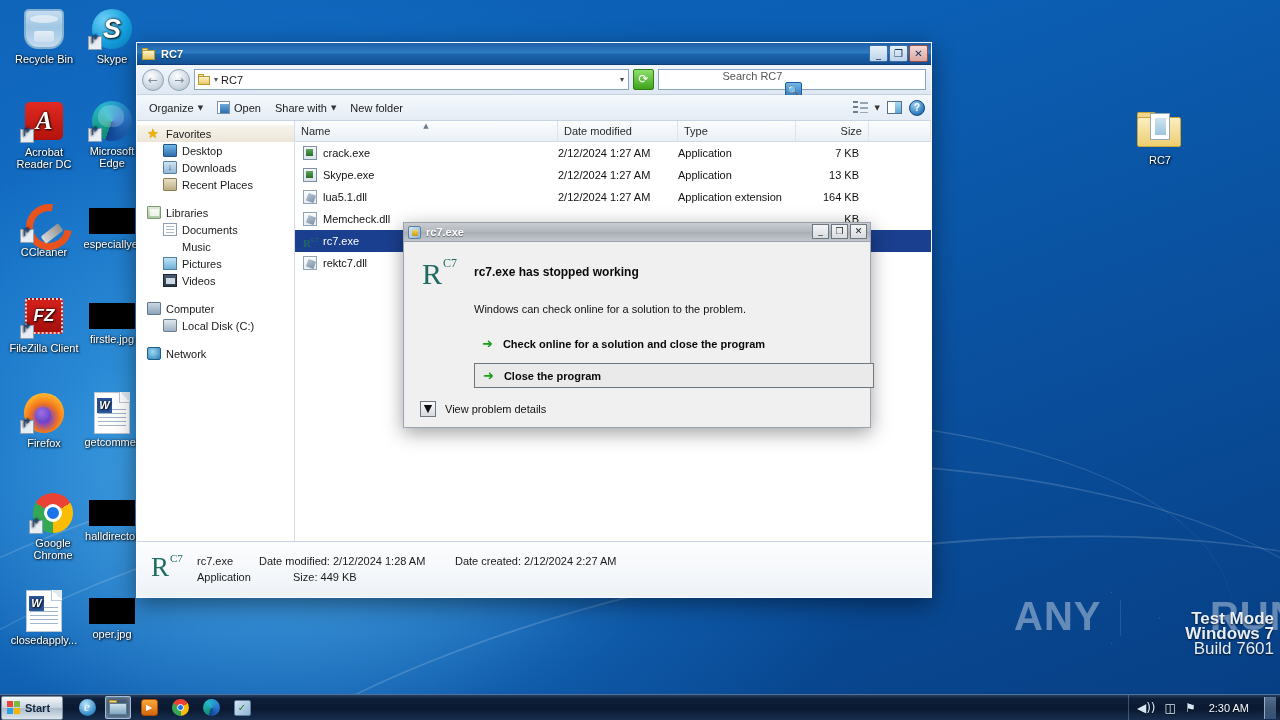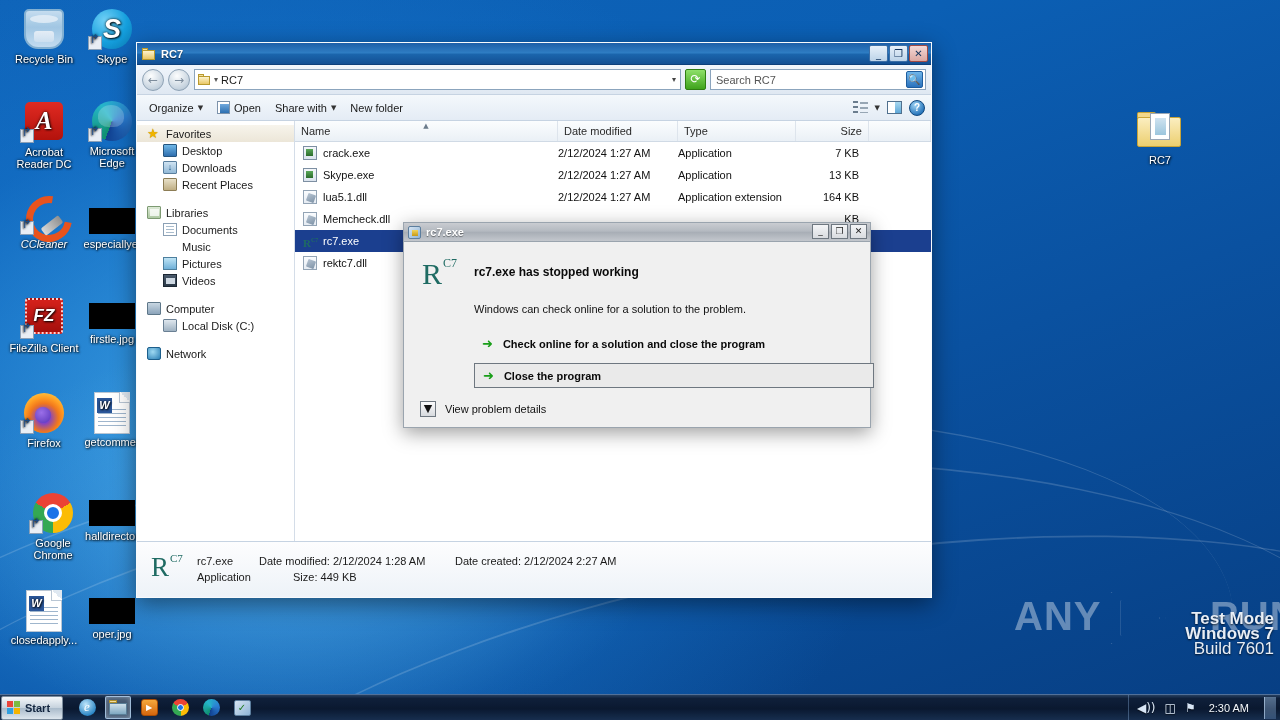--- a/index.html
+++ b/index.html
@@ -166,22 +166,22 @@
     background:linear-gradient(180deg,#fdf3cd,#e9c765); border:1px solid #b99a2e; }
   .crumb-sep { color:#555; font-size:8px; }
   .crumb { font-size:11px; color:#1a1a1a; }
   .addr-drop { position:absolute; right:4px; color:#444; font-size:8px; }
   .refresh {
     width:21px; height:21px; background:linear-gradient(180deg,#8ee06a,#3fa31c);
     border:1px solid #2f7d13; border-radius:2px; color:#fff; font-size:12px;
     text-align:center; line-height:19px; cursor:pointer; font-family:"DejaVu Sans", sans-serif;
   }
   .searchbox {
-    width:216px; height:21px; background:#fff; border:1px solid #8ba4bd;
-    display:flex; align-items:center; padding:0 2px 0 5px;
+    width:268px; height:21px; background:#fff; border:1px solid #8ba4bd;
+    display:flex; align-items:center; padding:0 2px 0 5px;flex-direction:column;
   }
   .searchbox input {
     flex:1; border:none; outline:none; font-size:11px; color:#333;
     font-family:"Liberation Sans", sans-serif; background:transparent;
   }
   .searchbox input::placeholder { color:#555; }
   .s-btn {
     width:17px; height:17px; border-radius:2px; cursor:pointer;
     background:linear-gradient(180deg,#6fb6ea,#2b72bd); border:1px solid #1e5d9e;
     color:#fff; font-size:10px; text-align:center; line-height:15px;
@@ -448,21 +448,21 @@
         </div>
         <span class="lbl">Acrobat Reader DC</span>
       </div>
       <div class="dicon" style="left: 76px; top: 100px;">
         <div class="ig">
           <div class="ic-edge"></div>
           <span class="shortcut-ov"></span>
         </div>
         <span class="lbl">Microsoft Edge</span>
       </div>
-      <div class="dicon" style="left: 8px; top: 192px; font-style: italic;">
+      <div class="dicon" style="left: 8px; top: 200px;">
         <div class="ig">
           <div class="ic-ccleaner"></div>
           <span class="shortcut-ov"></span>
         </div>
         <span class="lbl">CCleaner</span>
       </div>
       <div class="dicon" style="left: 76px; top: 200px;">
         <div class="censor"></div>
         <span class="lbl">especiallyel</span>
       </div>

